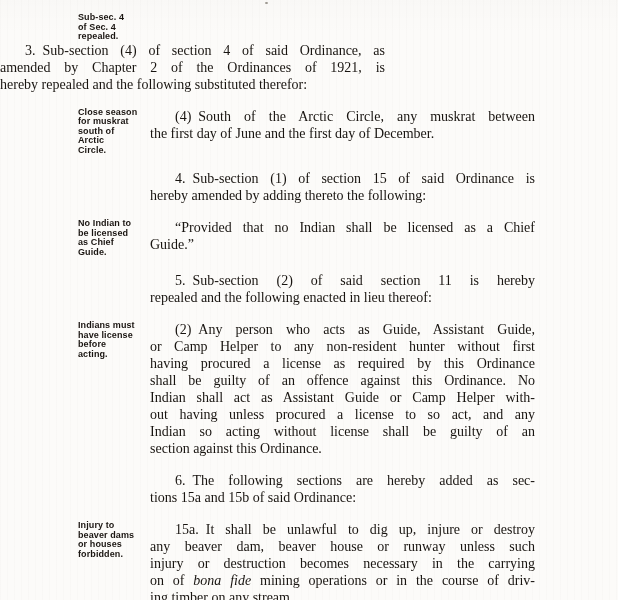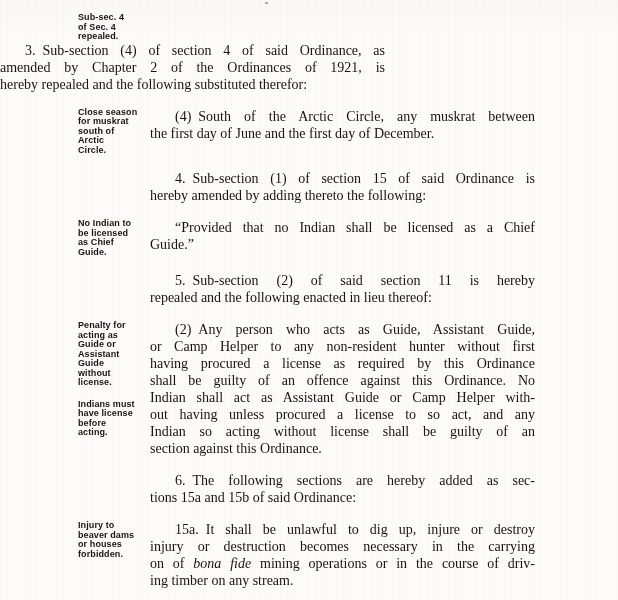--- a/index.html
+++ b/index.html
@@ -122,21 +122,20 @@
       </div>
       <div class="row">
         <div class="notes-col"></div>
         <div class="body-col">
           <div class="line first">5. Sub-section (2) of said section 11 is hereby</div>
           <div class="line final">repealed and the following enacted in lieu thereof:</div>
         </div>
       </div>
       <div class="row">
         <div class="notes-col">
-          <div class="note">Penalty for<br>acting as<br>Guide or<br>Assistant<br>Guide<br>without<br>license.</div>
           <div class="note">Indians must<br>have license<br>before<br>acting.</div>
         </div>
         <div class="body-col">
           <div class="line first">(2) Any person who acts as Guide, Assistant Guide,</div>
           <div class="line">or Camp Helper to any non-resident hunter without first</div>
           <div class="line">having procured a license as required by this Ordinance</div>
           <div class="line">shall be guilty of an offence against this Ordinance.  No</div>
           <div class="line">Indian shall act as Assistant Guide or Camp Helper with-</div>
           <div class="line">out having unless procured a license to so act, and any</div>
           <div class="line">Indian so acting without license shall be guilty of an</div>
@@ -149,20 +148,21 @@
           <div class="line first">6. The following sections are hereby added as sec-</div>
           <div class="line final">tions 15a and 15b of said Ordinance:</div>
         </div>
       </div>
       <div class="row">
         <div class="notes-col">
           <div class="note">Injury to<br>beaver dams<br>or houses<br>forbidden.</div>
         </div>
         <div class="body-col">
           <div class="line first">15a. It shall be unlawful to dig up, injure or destroy</div>
+          <div class="line">any beaver dam, beaver house or runway unless such</div>
           <div class="line">injury or destruction becomes necessary in the carrying</div>
           <div class="line">on of <i>bona fide</i> mining operations or in the course of driv-</div>
           <div class="line final">ing timber on any stream.</div>
         </div>
       </div>
       <div class="row">
         <div class="notes-col">
           <div class="note">Traps set for<br>fur bearing<br>animals not<br>to remain</div>
         </div>
         <div class="body-col">

